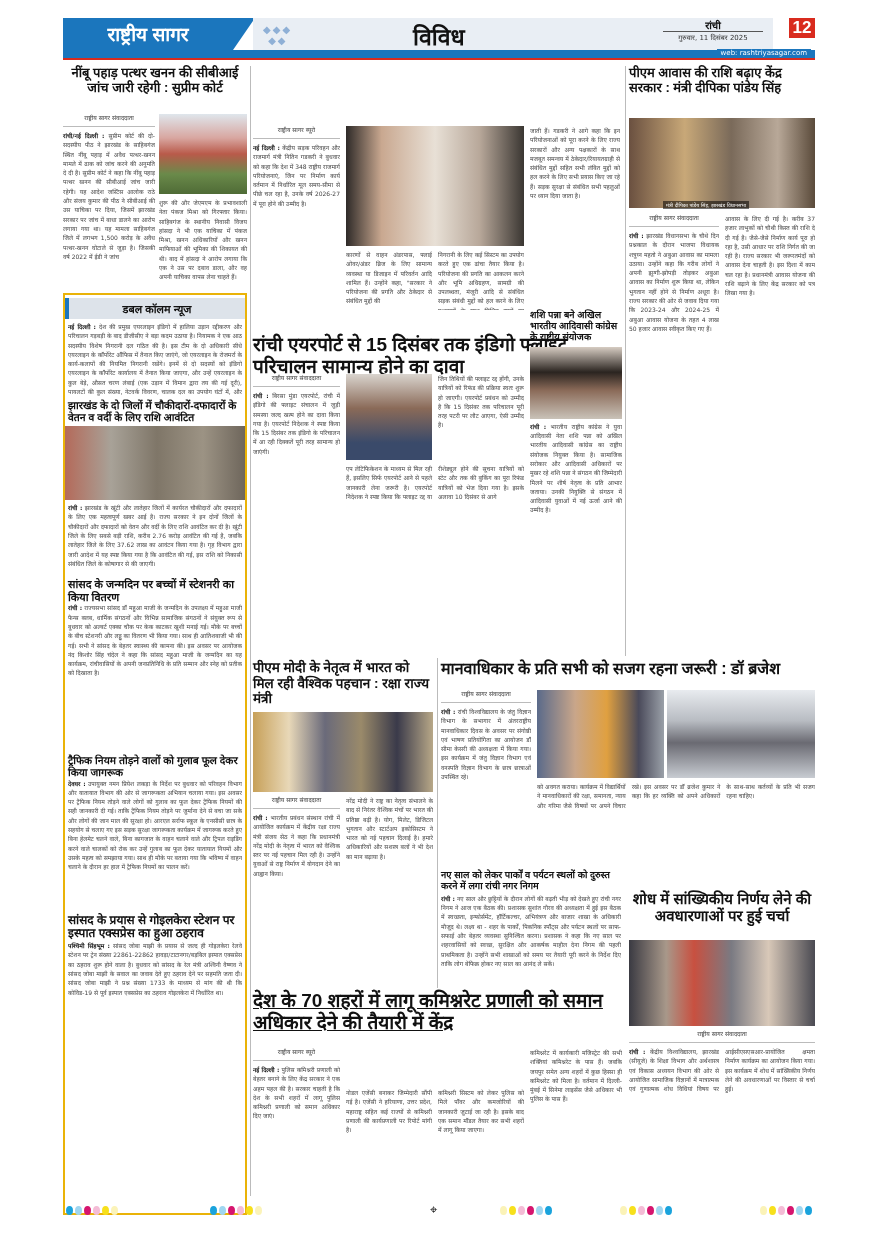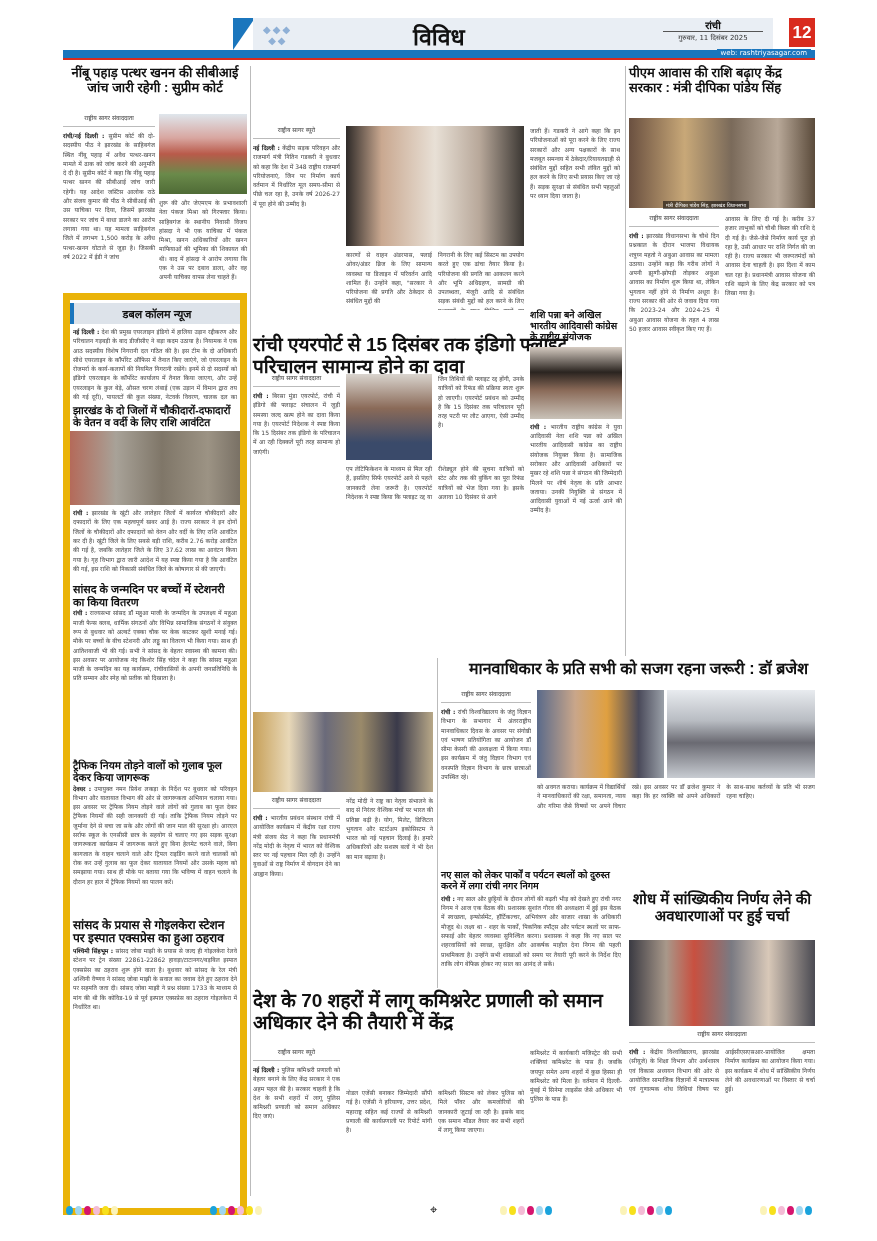--- a/index.html
+++ b/index.html
@@ -7,46 +7,47 @@
   .page { position: absolute; left: 63px; top: 18px; width: 752px; height: 1178px; }
   
   .mast { position: absolute; left: 0; top: 0; width: 752px; height: 40px; }
   .mast-left { position: absolute; left: 0; top: 0; width: 170px; height: 32px; background: #1b76bd; color: #fff; font-family: "Liberation Sans", sans-serif; font-weight: bold; font-size: 19px; display: flex; align-items: center; justify-content: center; }
   .mast-wedge { position: absolute; left: 170px; top: 0; width: 0; height: 0; border-top: 32px solid #1b76bd; border-right: 22px solid transparent; }
   .mast-mid { position: absolute; left: 190px; top: 0; width: 520px; height: 32px; background: #e9eef4; }
   .mast-dots { position: absolute; left: 200px; top: 6px; font-size: 10px; color: #8fb0d6; letter-spacing: 2px; }
   .mast-title { position: absolute; left: 350px; top: 2px; font-size: 23px; font-weight: bold; font-family: "Liberation Sans", sans-serif; color: #111; }
   .mast-city { position: absolute; right: 52px; top: 0px; font-size: 10px; font-weight: bold; color: #111; text-align: center; width: 100px; }
   .mast-date { position: absolute; right: 52px; top: 13px; font-size: 7px; color: #333; width: 100px; text-align: center; border-top: 1px solid #555; padding-top: 1px; }
-  .mast-num { position: absolute; right: 0; top: 0; width: 26px; height: 29px; background: #d92b1e; color: #fff; font-weight: bold; font-size: 17px; display: flex; align-items: center; justify-content: center; font-family: "Liberation Sans", sans-serif; }
+  .mast-num { position: absolute; right: 0; top: 0; width: 26px; height: 20px; background: #d92b1e; color: #fff; font-weight: bold; font-size: 17px; display: flex; align-items: center; justify-content: center; font-family: "Liberation Sans", sans-serif; }
   .mast-bar { position: absolute; left: 0; top: 32px; width: 752px; height: 8px; background: #1b76bd; }
   .mast-web { position: absolute; right: 4px; top: 31px; font-size: 7px; color: #fff; background: #1b76bd; padding: 0 4px; }
   .mast-red { position: absolute; left: 0; top: 40px; width: 752px; height: 2px; background: #d92b1e; }
 
   .col { position: absolute; }
   .hl { font-family: "Liberation Sans", sans-serif; font-weight: bold; color: #111; line-height: 1.15; }
   .byline { font-size: 6px; color: #333; text-align: center; border-bottom: 1px solid #bbb; padding-bottom: 4px; margin-bottom: 4px; }
   .body { font-size: 6px; line-height: 1.55; color: #444; text-align: justify; }
   .body b { color: #111; }
   .photo { background: linear-gradient(135deg,#8a7a6a,#c5b8a8 40%,#6f6255 70%,#a49787); position: absolute; }
-  .boxed { border: 7px solid #eab308; }
+  .boxed { border: 2px solid #eab308; }
   .section-tag { background: #dde3ea; border-left: 4px solid #1b76bd; font-family: "Liberation Sans", sans-serif; font-weight: bold; font-size: 11px; text-align: center; padding: 3px 0; color: #111; }
   .vline { position: absolute; width: 1px; background: #bbb; }
   .caption { position: absolute; font-size: 5px; color: #fff; background: rgba(0,0,0,.55); padding: 1px 3px; }
   .sub-hl { background: #fbe3d6; font-family: "Liberation Sans", sans-serif; font-weight: bold; font-size: 11px; text-align: center; padding: 4px 2px; color: #111; line-height: 1.25; }
   .marks { position: absolute; top: 1206px; display: flex; gap: 2px; }
   .dot { width: 7px; height: 9px; border-radius: 50%; }
   .reg { position: absolute; left: 430px; top: 1202px; font-size: 13px; color: #111; }
 </style>
 </head>
 <body>
 
 <div class="page">
 
   <div class="mast">
+    <div class="mast-left">राष्ट्रीय सागर</div>
     <div class="mast-wedge"></div>
     <div class="mast-mid"></div>
     <div class="mast-dots">◆◆◆<br>&nbsp;◆◆</div>
     <div class="mast-title">विविध</div>
     <div class="mast-city">रांची</div>
     <div class="mast-date">गुरुवार, 11 दिसंबर 2025</div>
     <div class="mast-num">12</div>
     <div class="mast-bar"></div>
     <div class="mast-web">web: rashtriyasagar.com</div>
     <div class="mast-red"></div>
@@ -120,31 +121,34 @@
   <div class="photo" style="left:566px; top:100px; width:186px; height:90px; background:linear-gradient(90deg,#6a5040 0%,#c8a878 30%,#7a6a5a 55%,#b8a898 80%,#5a4a3a 100%);"></div>
   <div class="caption" style="left:600px; top:183px;">मंत्री दीपिका पांडेय सिंह, झारखंड विधानसभा</div>
   <div class="col" style="left:566px; top:196px; width:90px;">
     <div class="byline">राष्ट्रीय सागर संवाददाता</div>
     <div class="body" style="height:415px; overflow:hidden;"><b>रांची :</b> <span>झारखंड विधानसभा के चौथे दिन प्रश्नकाल के दौरान भाजपा विधायक शत्रुघ्न महतो ने अबुआ आवास का मामला उठाया। उन्होंने कहा कि गरीब लोगों ने अपनी झुग्गी-झोपड़ी तोड़कर अबुआ आवास का निर्माण शुरू किया था, लेकिन भुगतान नहीं होने से निर्माण अधूरा है। राज्य सरकार की ओर से जवाब दिया गया कि 2023-24 और 2024-25 में अबुआ आवास योजना के तहत 4 लाख 50 हजार आवास स्वीकृत किए गए हैं।</span></div>
   </div>
   <div class="col" style="left:662px; top:196px; width:90px;">
     <div class="body" style="height:445px; overflow:hidden;">आवास के लिए दी गई है। करीब 37 हजार लाभुकों को चौथी किस्त की राशि दे दी गई है। जैसे-जैसे निर्माण कार्य पूरा हो रहा है, उसी आधार पर राशि निर्गत की जा रही है। राज्य सरकार भी जरूरतमंदों को आवास देना चाहती है। इस दिशा में काम चल रहा है। प्रधानमंत्री आवास योजना की राशि बढ़ाने के लिए केंद्र सरकार को पत्र लिखा गया है।</div>
   </div>
 
+  <div class="col" style="left:190px; top:642px; width:180px;">
+    <div class="hl" style="font-size:13.5px;">पीएम मोदी के नेतृत्व में भारत को मिल रही वैश्विक पहचान : रक्षा राज्य मंत्री</div>
+  </div>
   <div class="photo" style="left:190px; top:694px; width:180px; height:80px; background:linear-gradient(90deg,#c7a058 0%,#e8d8b8 20%,#6a6a7a 40%,#9a8a6a 60%,#3a3a4a 80%,#b8a888 100%);"></div>
   <div class="col" style="left:190px; top:778px; width:87px;">
     <div class="byline">राष्ट्रीय सागर संवाददाता</div>
     <div class="body" style="height:170px; overflow:hidden;"><b>रांची :</b> <span>भारतीय प्रबंधन संस्थान रांची में आयोजित कार्यक्रम में केंद्रीय रक्षा राज्य मंत्री संजय सेठ ने कहा कि प्रधानमंत्री नरेंद्र मोदी के नेतृत्व में भारत को वैश्विक स्तर पर नई पहचान मिल रही है। उन्होंने युवाओं से राष्ट्र निर्माण में योगदान देने का आह्वान किया।</span></div>
   </div>
   <div class="col" style="left:283px; top:778px; width:87px;">
     <div class="body" style="height:190px; overflow:hidden;">नरेंद्र मोदी ने राष्ट्र का नेतृत्व संभालने के बाद से निरंतर वैश्विक मंचों पर भारत की प्रतिष्ठा बढ़ी है। योग, मिलेट, डिजिटल भुगतान और स्टार्टअप इकोसिस्टम ने भारत को नई पहचान दिलाई है। हमारे अधिकारियों और सशस्त्र बलों ने भी देश का मान बढ़ाया है।</div>
   </div>
 
   <div class="col" style="left:378px; top:642px; width:374px;">
-    <div class="hl" style="font-size:16px;margin-left:28px;">मानवाधिकार के प्रति सभी को सजग रहना जरूरी : डॉ ब्रजेश</div>
+    <div class="hl" style="font-size:16px;">मानवाधिकार के प्रति सभी को सजग रहना जरूरी : डॉ ब्रजेश</div>
   </div>
   <div class="col" style="left:378px; top:672px; width:90px;">
     <div class="byline">राष्ट्रीय सागर संवाददाता</div>
     <div class="body" style="height:150px; overflow:hidden;"><b>रांची :</b> <span>रांची विश्वविद्यालय के जंतु विज्ञान विभाग के सभागार में अंतरराष्ट्रीय मानवाधिकार दिवस के अवसर पर संगोष्ठी एवं भाषण प्रतियोगिता का आयोजन डॉ सीमा केसरी की अध्यक्षता में किया गया। इस कार्यक्रम में जंतु विज्ञान विभाग एवं वनस्पति विज्ञान विभाग के छात्र छात्राओं उपस्थित रहे।</span></div>
   </div>
   <div class="photo" style="left:474px; top:672px; width:127px; height:88px; background:linear-gradient(90deg,#5a6a8a 0%,#c9a68a 30%,#e0a040 55%,#4a4a5a 80%,#9aa0a8 100%);"></div>
   <div class="photo" style="left:604px; top:672px; width:148px; height:88px; background:linear-gradient(180deg,#e8ebef 0%,#b8bcc2 35%,#6a6a72 60%,#c8ccd2 100%);"></div>
   <div class="col" style="left:474px; top:764px; width:278px;">
     <div class="body" style="height:86px; overflow:hidden; column-count:3; column-gap:6px;">को अवगत कराया। कार्यक्रम में विद्यार्थियों ने मानवाधिकारों की रक्षा, समानता, न्याय और गरिमा जैसे विषयों पर अपने विचार रखे। इस अवसर पर डॉ ब्रजेश कुमार ने कहा कि हर व्यक्ति को अपने अधिकारों के साथ-साथ कर्तव्यों के प्रति भी सजग रहना चाहिए।</div>
   </div>
@@ -157,21 +161,21 @@
   <div class="col" style="left:566px; top:872px; width:186px;">
     <div class="hl" style="font-size:15px; text-align:center;">शोध में सांख्यिकीय निर्णय लेने की अवधारणाओं पर हुई चर्चा</div>
   </div>
   <div class="photo" style="left:566px; top:922px; width:186px; height:86px; background:linear-gradient(90deg,#3a3a42 0%,#a8988a 20%,#c85040 35%,#7a7a82 55%,#d8c8b8 75%,#4a4a52 100%);"></div>
   <div class="col" style="left:566px; top:1012px; width:186px;">
     <div class="byline">राष्ट्रीय सागर संवाददाता</div>
     <div class="body" style="height:170px; overflow:hidden; column-count:2; column-gap:6px;"><b>रांची :</b> <span>केंद्रीय विश्वविद्यालय, झारखंड (सीयूजे) के शिक्षा विभाग और अर्थशास्त्र एवं विकास अध्ययन विभाग की ओर से आयोजित सामाजिक विज्ञानों में मात्रात्मक एवं गुणात्मक शोध विधियां विषय पर आईसीएसएसआर-प्रायोजित क्षमता निर्माण कार्यक्रम का आयोजन किया गया। इस कार्यक्रम में शोध में सांख्यिकीय निर्णय लेने की अवधारणाओं पर विस्तार से चर्चा हुई।</span></div>
   </div>
 
   <div class="col" style="left:190px; top:972px; width:370px;">
-    <div class="hl" style="font-size:19px;">देश के 70 शहरों में लागू कमिश्नरेट प्रणाली को समान अधिकार देने की तैयारी में केंद्र</div>
+    <div class="hl" style="font-size:19px;text-decoration:underline;">देश के 70 शहरों में लागू कमिश्नरेट प्रणाली को समान अधिकार देने की तैयारी में केंद्र</div>
   </div>
   <div class="col" style="left:190px; top:1030px; width:87px;">
     <div class="byline">राष्ट्रीय सागर ब्यूरो</div>
     <div class="body" style="height:130px; overflow:hidden;"><b>नई दिल्ली :</b> <span>पुलिस कमिश्नरी प्रणाली को बेहतर बनाने के लिए केंद्र सरकार ने एक अहम पहल की है। सरकार चाहती है कि देश के सभी शहरों में लागू पुलिस कमिश्नरी प्रणाली को समान अधिकार दिए जाएं।</span></div>
   </div>
   <div class="col" style="left:283px; top:1070px; width:86px;">
     <div class="body" style="height:108px; overflow:hidden;">नोडल एजेंसी बनाकर जिम्मेदारी सौंपी गई है। एजेंसी ने हरियाणा, उत्तर प्रदेश, महाराष्ट्र सहित कई राज्यों से कमिश्नरी प्रणाली की कार्यप्रणाली पर रिपोर्ट मांगी है।</div>
   </div>
   <div class="col" style="left:375px; top:1070px; width:86px;">
     <div class="body" style="height:108px; overflow:hidden;">कमिश्नरी सिस्टम को लेकर पुलिस को मिले पॉवर और कमजोरियों की जानकारी जुटाई जा रही है। इसके बाद एक समान मॉडल तैयार कर सभी शहरों में लागू किया जाएगा।</div>

